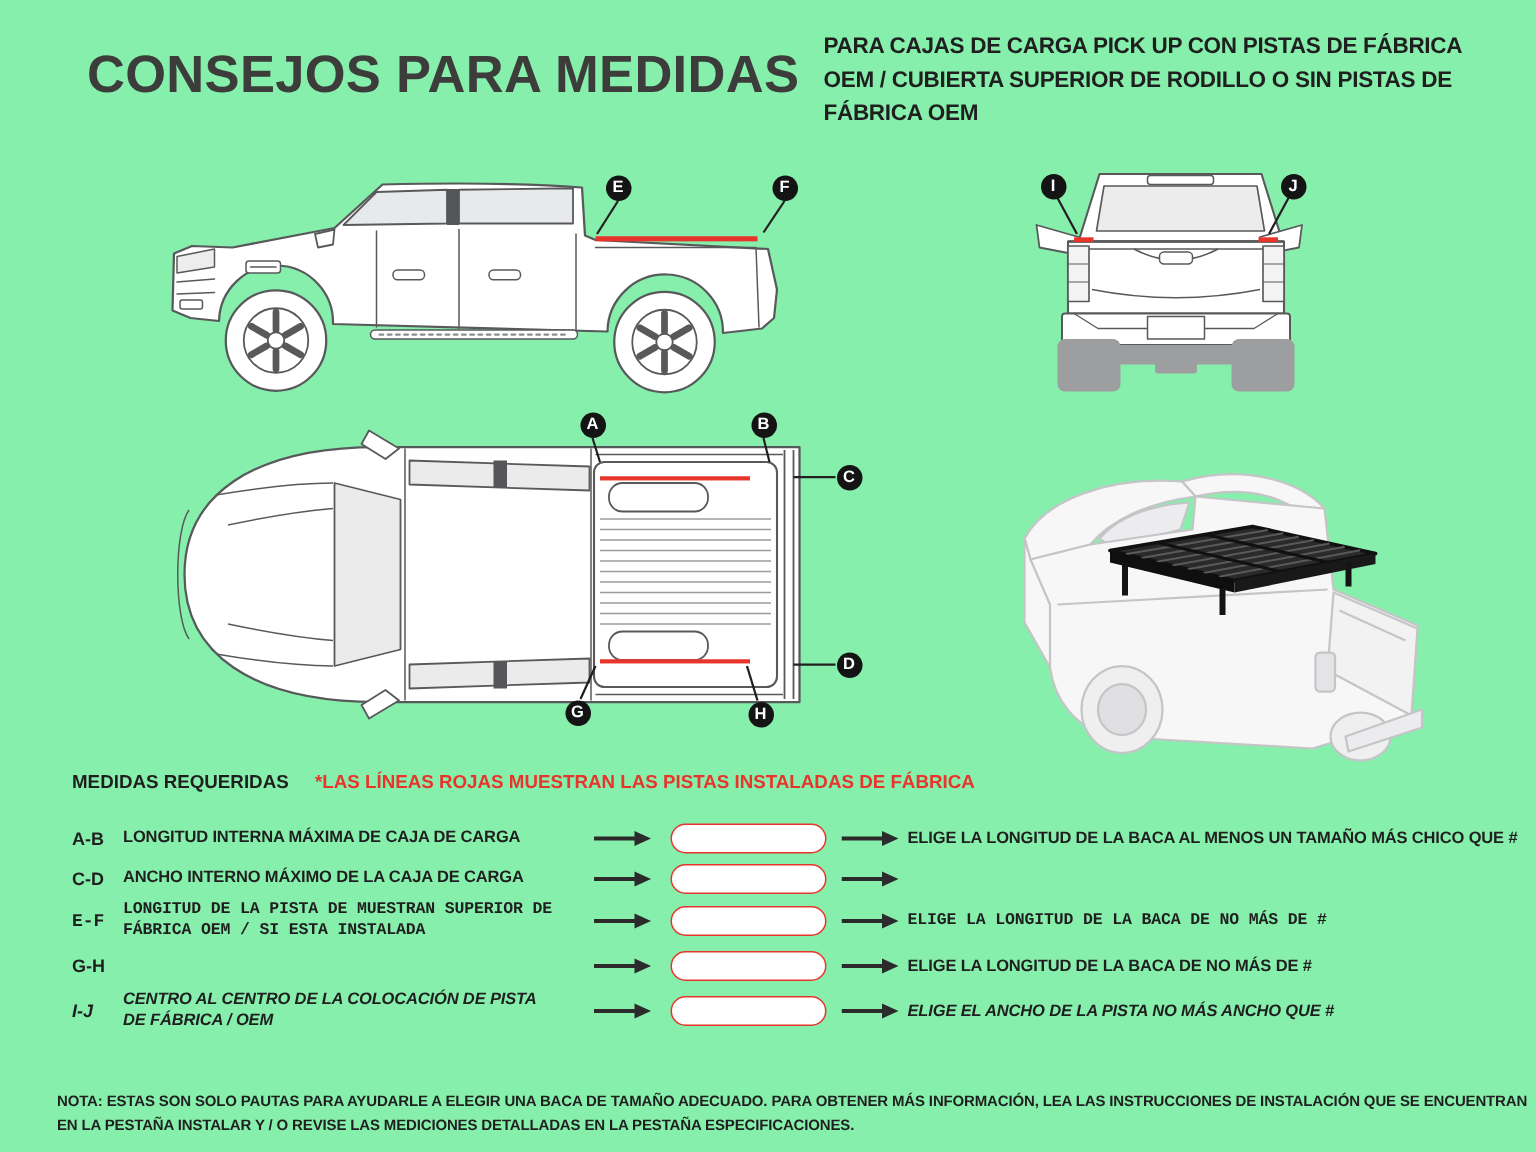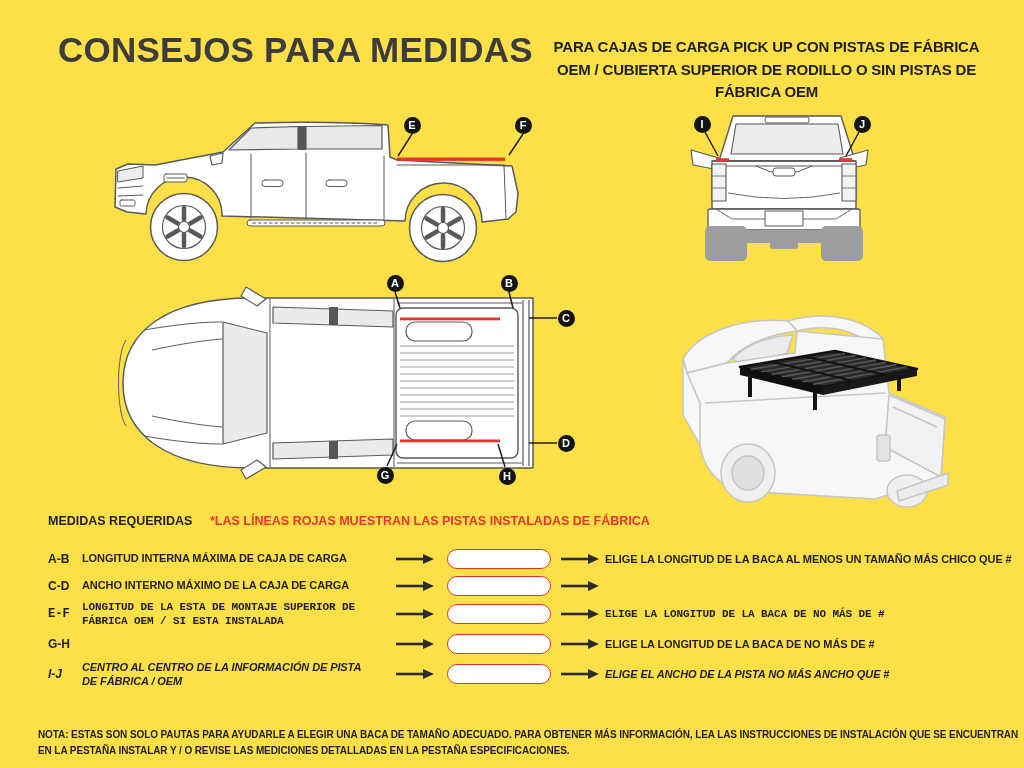--- a/index.html
+++ b/index.html
@@ -1,28 +1,28 @@
 <!DOCTYPE html>
 <html><head>
 <meta charset="utf-8">
 <style>
   html,body { margin:0; padding:0; background:#ffffff; }
   .canvas {
-    position:relative; width:1024px; height:768px; background:#fde047;
+    position:relative; width:1024px; height:768px; background:#86efac;
     font-family:"Liberation Sans", sans-serif; color:#1f1f1f; overflow:hidden;
   }
   .abs { position:absolute; }
 
   .title {
     left:58px; top:30px; font-size:35px; font-weight:bold; color:#3c3c3b;
     letter-spacing:0.2px; white-space:nowrap;
   }
   .subtitle {
-    left:549px; top:36px; width:435px; font-size:15px; font-weight:bold;
-    color:#1f1f1f; line-height:22.5px; letter-spacing:-0.2px;text-align:center;
+    left:549px; top:20px; width:435px; font-size:15px; font-weight:bold;
+    color:#1f1f1f; line-height:22.5px; letter-spacing:-0.2px;
   }
 
   svg { display:block; }
 
   .marker {
     position:absolute; width:17px; height:17px; border-radius:50%;
     background:#141414; color:#ffffff; font-size:11px; font-weight:bold;
     display:flex; align-items:center; justify-content:center; line-height:1;
   }
 
@@ -252,21 +252,21 @@
       </svg>
     <div class="pill"></div>
     <svg class="arrow-b" width="38" height="12" viewBox="0 0 38 12">
         <line x1="0" y1="6" x2="28" y2="6" stroke="#2b2b2b" stroke-width="2.6"></line>
         <polygon points="27,1 38,6 27,11" fill="#2b2b2b"></polygon>
       </svg>
   </div>
 
   <div class="mrow" style="top:599px;font-family:Liberation Mono, monospace;">
     <div class="mrange">E-F</div>
-    <div class="mdesc">LONGITUD DE LA ESTA DE MONTAJE SUPERIOR DE FÁBRICA OEM / SI ESTA INSTALADA</div>
+    <div class="mdesc">LONGITUD DE LA PISTA DE MUESTRAN SUPERIOR DE FÁBRICA OEM / SI ESTA INSTALADA</div>
     <svg class="arrow-a" width="38" height="12" viewBox="0 0 38 12">
         <line x1="0" y1="6" x2="28" y2="6" stroke="#2b2b2b" stroke-width="2.6"></line>
         <polygon points="27,1 38,6 27,11" fill="#2b2b2b"></polygon>
       </svg>
     <div class="pill"></div>
     <svg class="arrow-b" width="38" height="12" viewBox="0 0 38 12">
         <line x1="0" y1="6" x2="28" y2="6" stroke="#2b2b2b" stroke-width="2.6"></line>
         <polygon points="27,1 38,6 27,11" fill="#2b2b2b"></polygon>
       </svg>
     <div class="minstr">ELIGE LA LONGITUD DE LA BACA DE NO MÁS DE #</div>
@@ -281,21 +281,21 @@
     <div class="pill"></div>
     <svg class="arrow-b" width="38" height="12" viewBox="0 0 38 12">
         <line x1="0" y1="6" x2="28" y2="6" stroke="#2b2b2b" stroke-width="2.6"></line>
         <polygon points="27,1 38,6 27,11" fill="#2b2b2b"></polygon>
       </svg>
     <div class="minstr">ELIGE LA LONGITUD DE LA BACA DE NO MÁS DE #</div>
   </div>
 
   <div class="mrow" style="top:659px;font-style:italic;">
     <div class="mrange">I-J</div>
-    <div class="mdesc">CENTRO AL CENTRO DE LA INFORMACIÓN DE PISTA DE FÁBRICA / OEM</div>
+    <div class="mdesc">CENTRO AL CENTRO DE LA COLOCACIÓN DE PISTA DE FÁBRICA / OEM</div>
     <svg class="arrow-a" width="38" height="12" viewBox="0 0 38 12">
         <line x1="0" y1="6" x2="28" y2="6" stroke="#2b2b2b" stroke-width="2.6"></line>
         <polygon points="27,1 38,6 27,11" fill="#2b2b2b"></polygon>
       </svg>
     <div class="pill"></div>
     <svg class="arrow-b" width="38" height="12" viewBox="0 0 38 12">
         <line x1="0" y1="6" x2="28" y2="6" stroke="#2b2b2b" stroke-width="2.6"></line>
         <polygon points="27,1 38,6 27,11" fill="#2b2b2b"></polygon>
       </svg>
     <div class="minstr">ELIGE EL ANCHO DE LA PISTA NO MÁS ANCHO QUE #</div>

